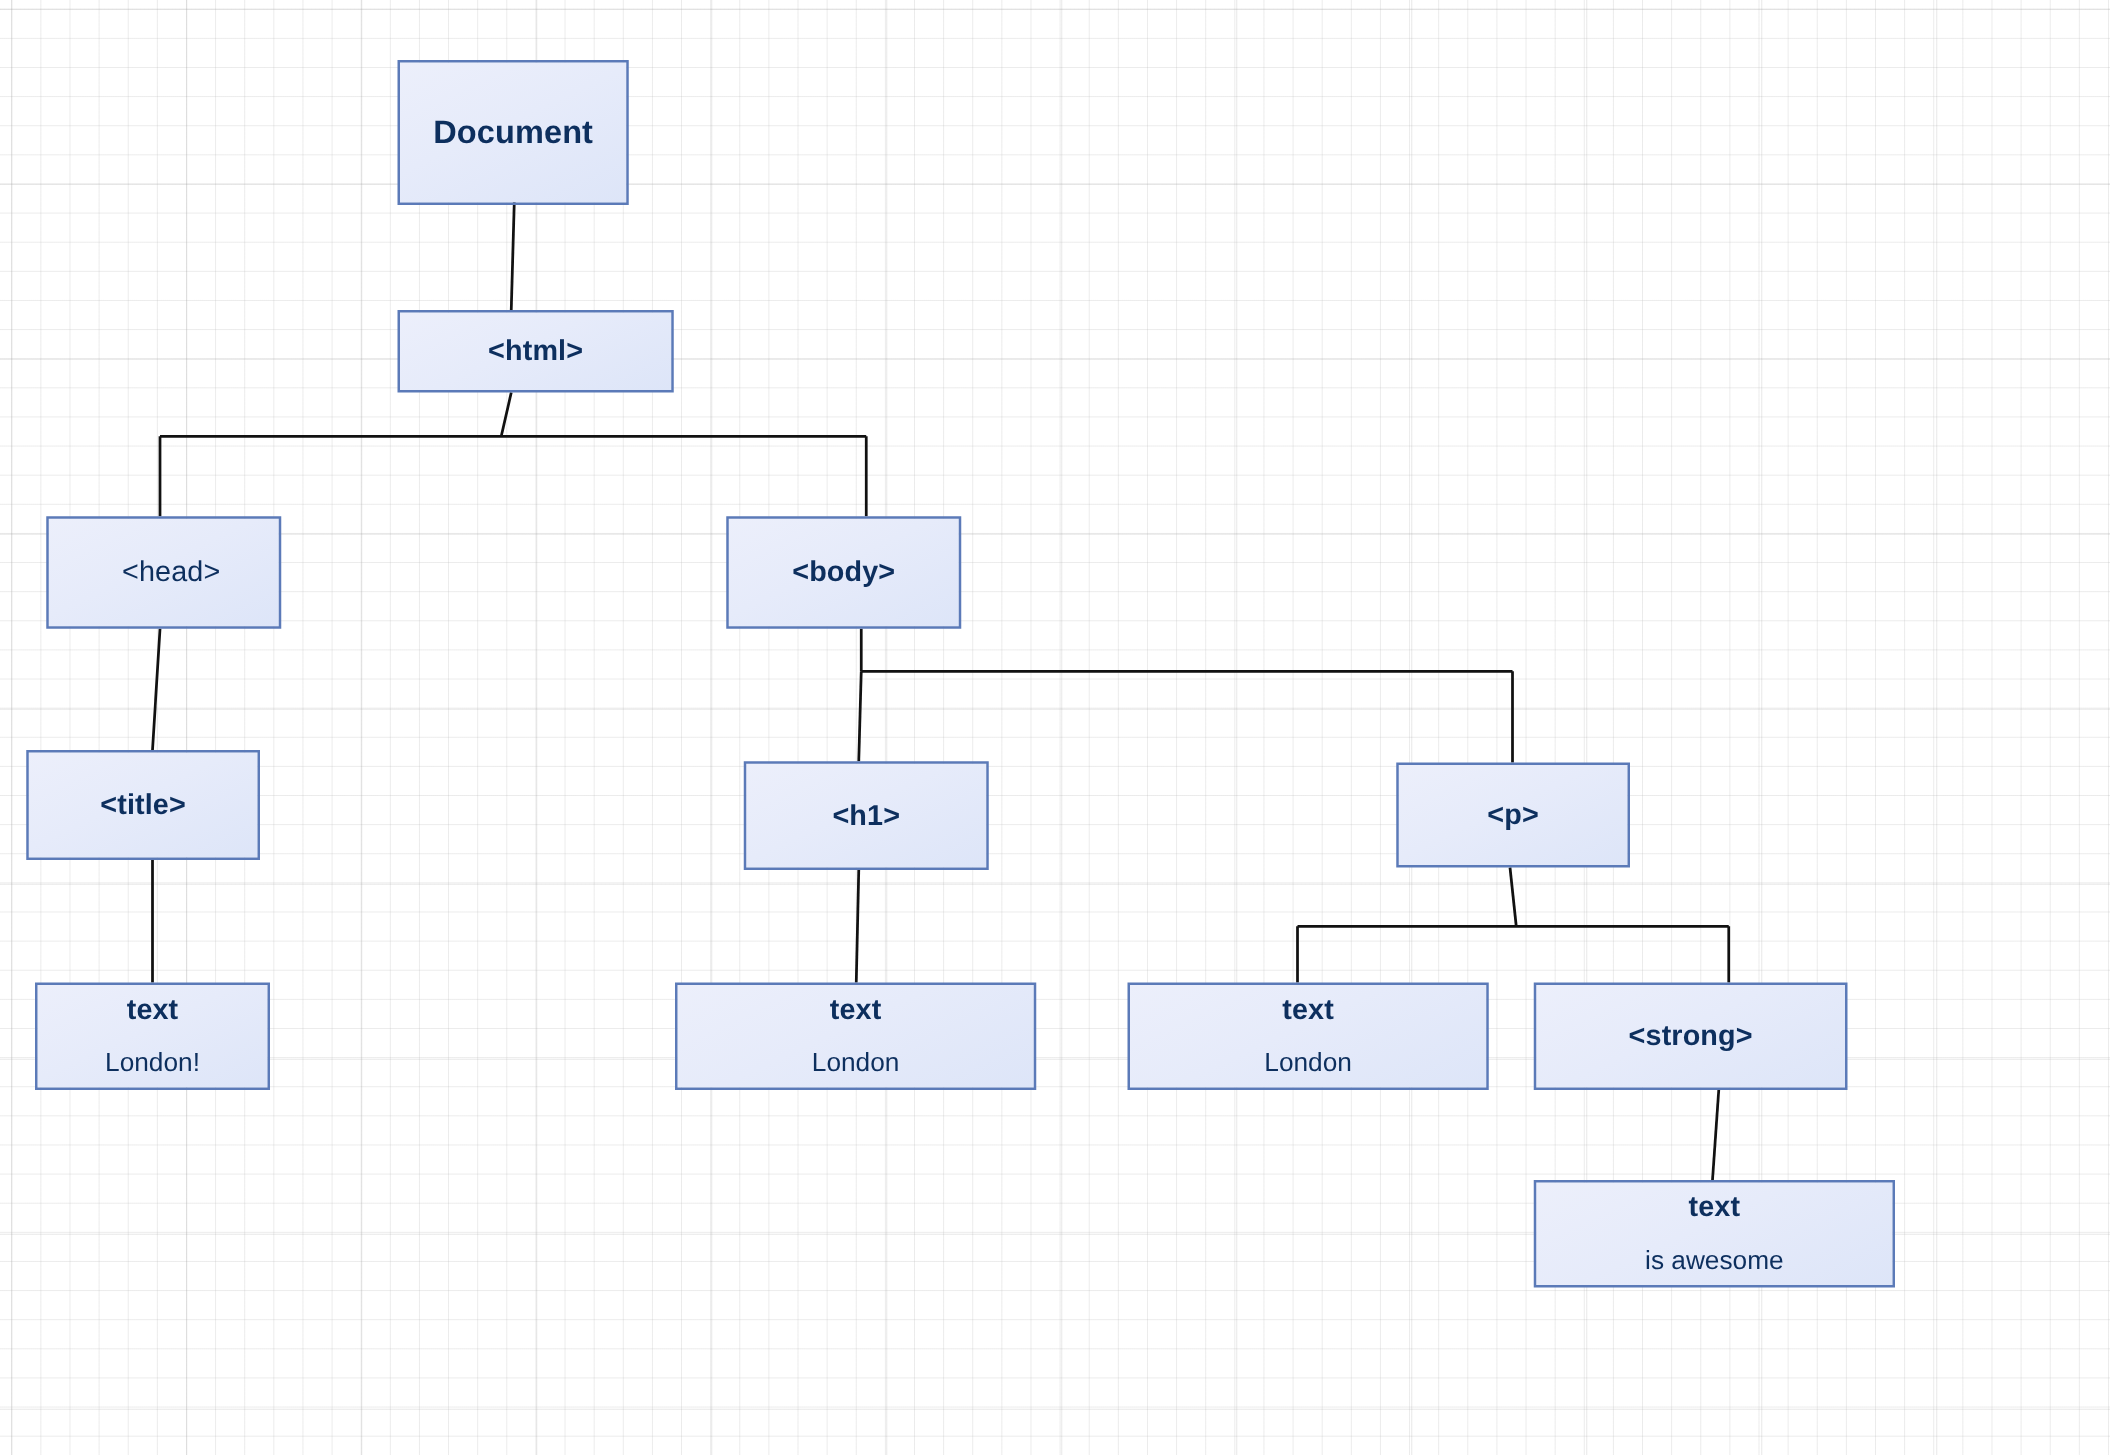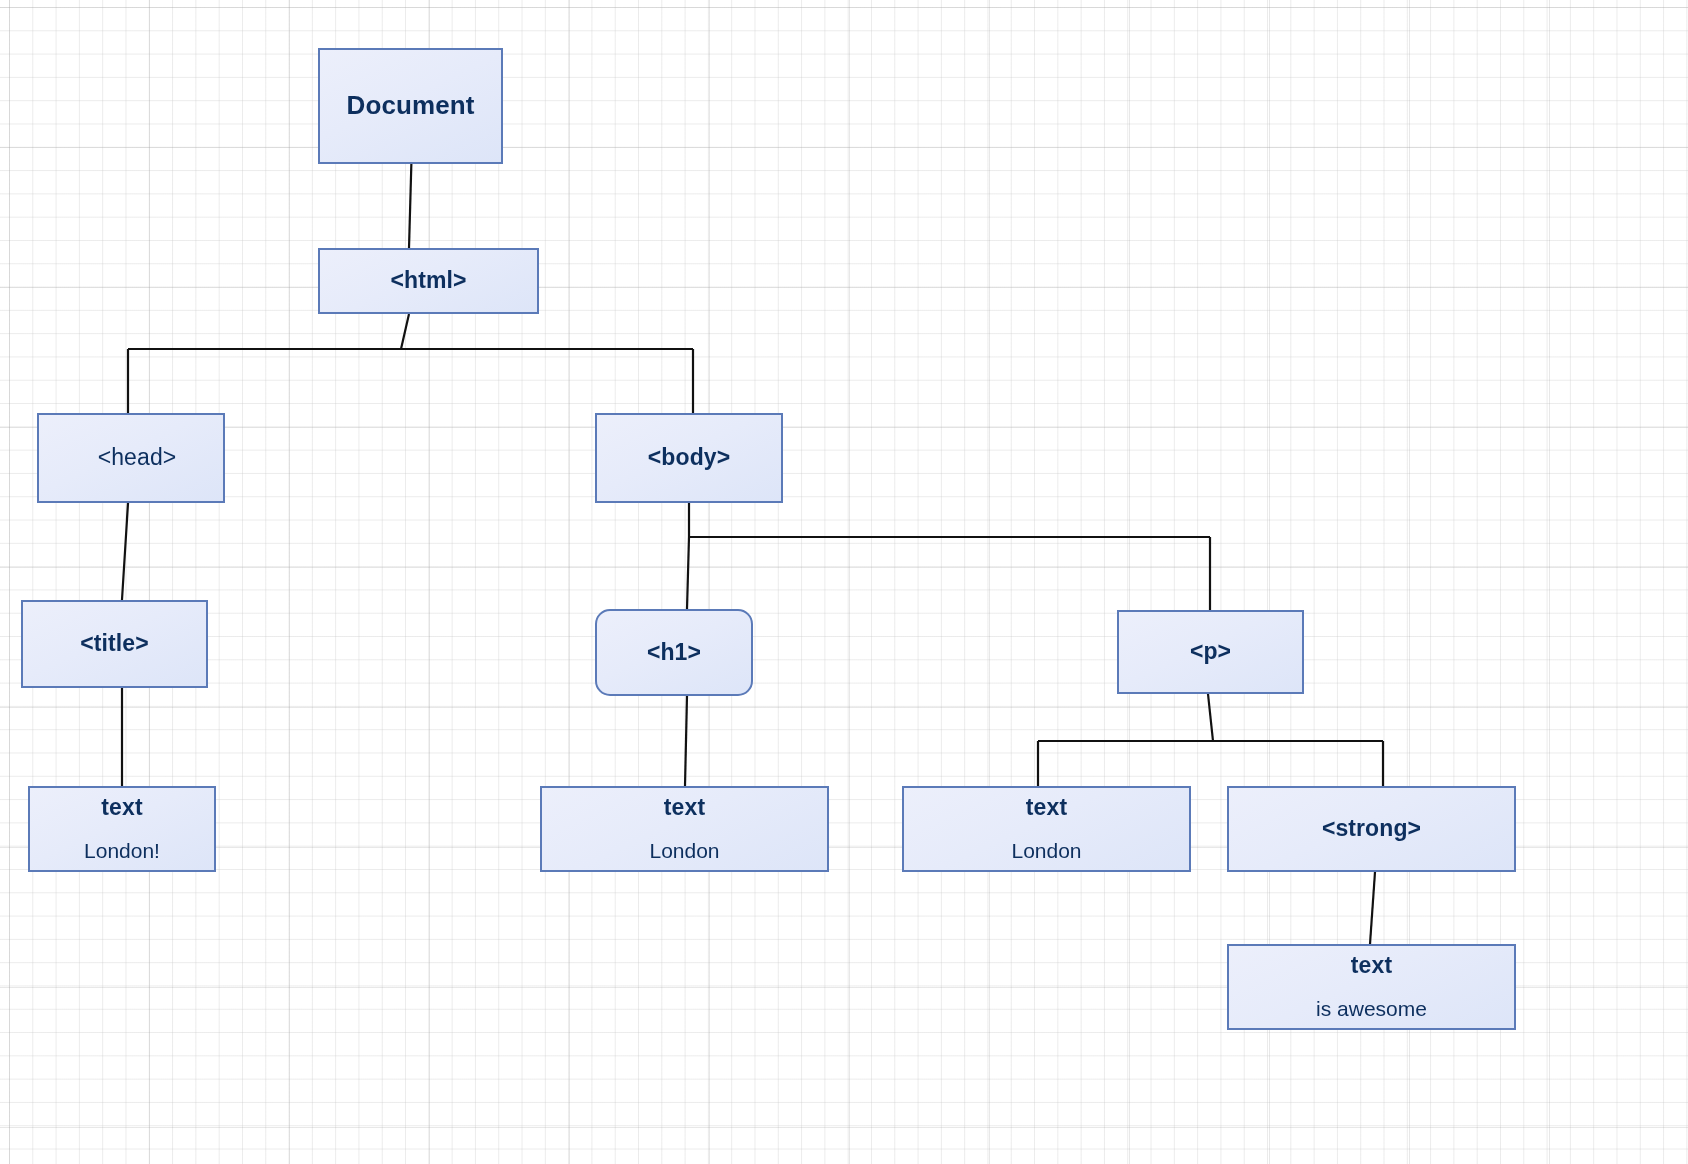--- a/index.html
+++ b/index.html
@@ -109,29 +109,29 @@
   </div>
 
   <div class="node" style="left:318px; top:248px; width:221px; height:66px;">
     <span class="ttl">&lt;html&gt;</span>
   </div>
 
   <div class="node plain" style="left:37px; top:413px; width:188px; height:90px;padding-left:12px;">
     <span class="ttl">&lt;head&gt;</span>
   </div>
 
-  <div class="node" style="left:595px; top:413px; width:188px; height:90px;align-items:center;">
+  <div class="node" style="left:581px; top:413px; width:188px; height:90px;align-items:center;">
     <span class="ttl">&lt;body&gt;</span>
   </div>
 
   <div class="node" style="left:21px; top:600px; width:187px; height:88px;text-align:center;">
     <span class="ttl">&lt;title&gt;</span>
   </div>
 
-  <div class="node" style="left:595px; top:609px; width:158px; height:87px;border-radius:15px;">
+  <div class="node" style="left:595px; top:609px; width:196px; height:87px;">
     <span class="ttl">&lt;h1&gt;</span>
   </div>
 
   <div class="node" style="left:1117px; top:610px; width:187px; height:84px;">
     <span class="ttl">&lt;p&gt;</span>
   </div>
 
   <div class="node" style="left:28px; top:786px; width:188px; height:86px;">
     <span class="ttl">text</span>
     <span class="sub">London!</span>
@@ -140,21 +140,21 @@
   <div class="node" style="left:540px; top:786px; width:289px; height:86px;">
     <span class="ttl">text</span>
     <span class="sub">London</span>
   </div>
 
   <div class="node" style="left:902px; top:786px; width:289px; height:86px;">
     <span class="ttl">text</span>
     <span class="sub">London</span>
   </div>
 
-  <div class="node" style="left:1227px; top:786px; width:289px; height:86px;">
+  <div class="node" style="left:1227px; top:786px; width:251px; height:86px;">
     <span class="ttl">&lt;strong&gt;</span>
   </div>
 
   <div class="node" style="left:1227px; top:944px; width:289px; height:86px;">
     <span class="ttl">text</span>
     <span class="sub">is awesome</span>
   </div>
 
 </div>
 

